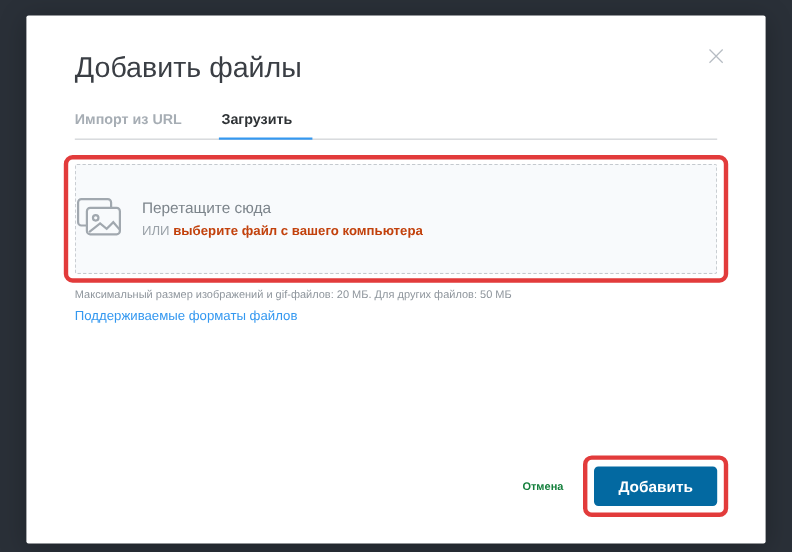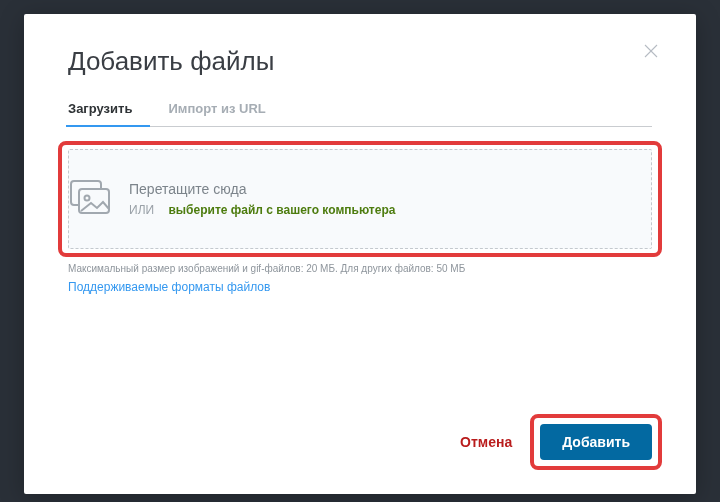--- a/index.html
+++ b/index.html
@@ -93,23 +93,22 @@
   .dz-text { line-height: 1.6; }
   .dz-main {
     font-size: 14px;
     color: #7c848b;
   }
   .dz-sub {
     font-size: 12px;
     color: #9aa1a8;
   }
   .dz-link {
-    color: #4d7c0f;
+    color: #c2410c;
     font-weight: 600;
-    margin-left: 11px;
   }
   .hint {
     font-size: 10px;
     color: #8e959c;
     margin-top: 14px;
   }
   .hint-link {
     color: #3498f0;
     font-weight: 400;
     font-size: 12px;
@@ -119,22 +118,22 @@
   }
   .actions {
     position: absolute;
     right: 44px;
     bottom: 34px;
     display: flex;
     align-items: center;
     gap: 18px;
   }
   .cancel-btn {
-    color: #b91c1c;
-    font-size: 14px;
+    color: #15803d;
+    font-size: 10px;
     font-weight: 700;
     cursor: pointer;
     padding: 8px 10px;
   }
   .add-btn-wrap {
     position: relative;
   }
   .highlight-add {
     position: absolute;
     left: -10px;
@@ -164,25 +163,25 @@
   <div class="close-btn">
     <svg viewBox="0 0 24 24" fill="none" stroke="currentColor" stroke-width="1.5">
       <line x1="4" y1="4" x2="20" y2="20"></line>
       <line x1="20" y1="4" x2="4" y2="20"></line>
     </svg>
   </div>
 
   <h1 class="title">Добавить файлы</h1>
 
   <div class="tabs">
+    <div class="tab">
+      <span>Импорт из URL</span>
+    </div>
     <div class="tab active">
       <span>Загрузить</span>
-    </div>
-    <div class="tab">
-      <span>Импорт из URL</span>
     </div>
   </div>
 
   <div class="dropzone-wrap">
     <div class="highlight-dz"></div>
     <div class="dropzone">
       <div class="dz-icon">
         <svg width="42" height="36" viewBox="0 0 42 36" fill="none" stroke="currentColor" stroke-width="2">
           <rect x="2" y="2" width="30" height="24" rx="3"></rect>
           <rect x="10" y="10" width="30" height="24" rx="3" fill="#f8fafc"></rect>

